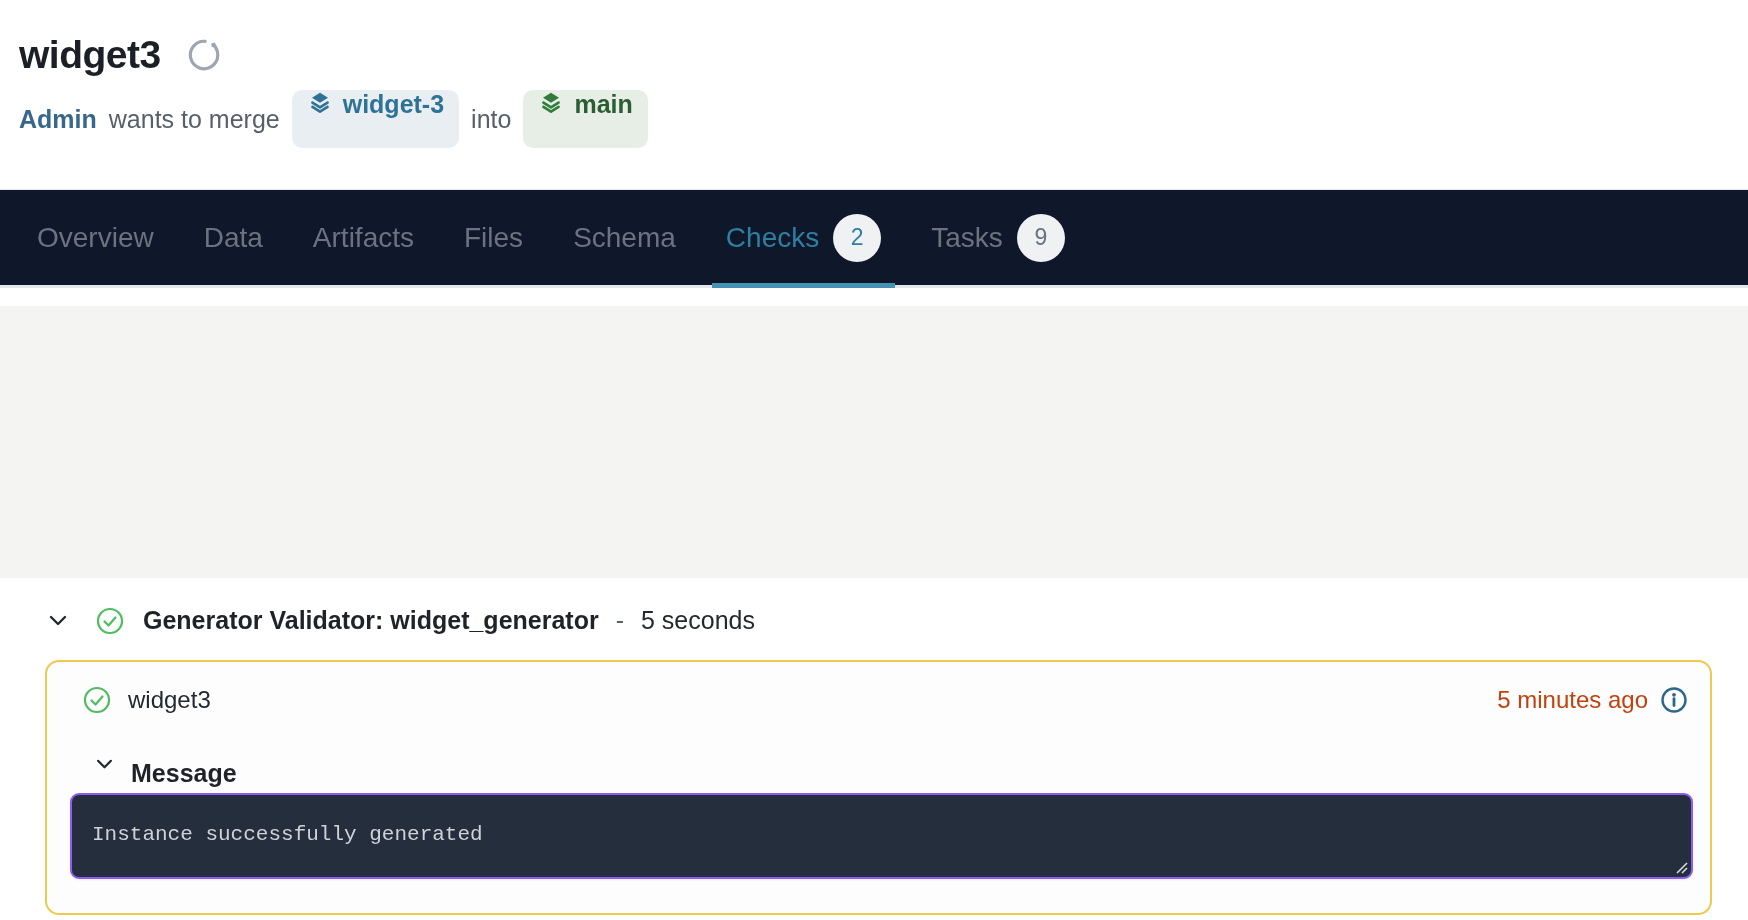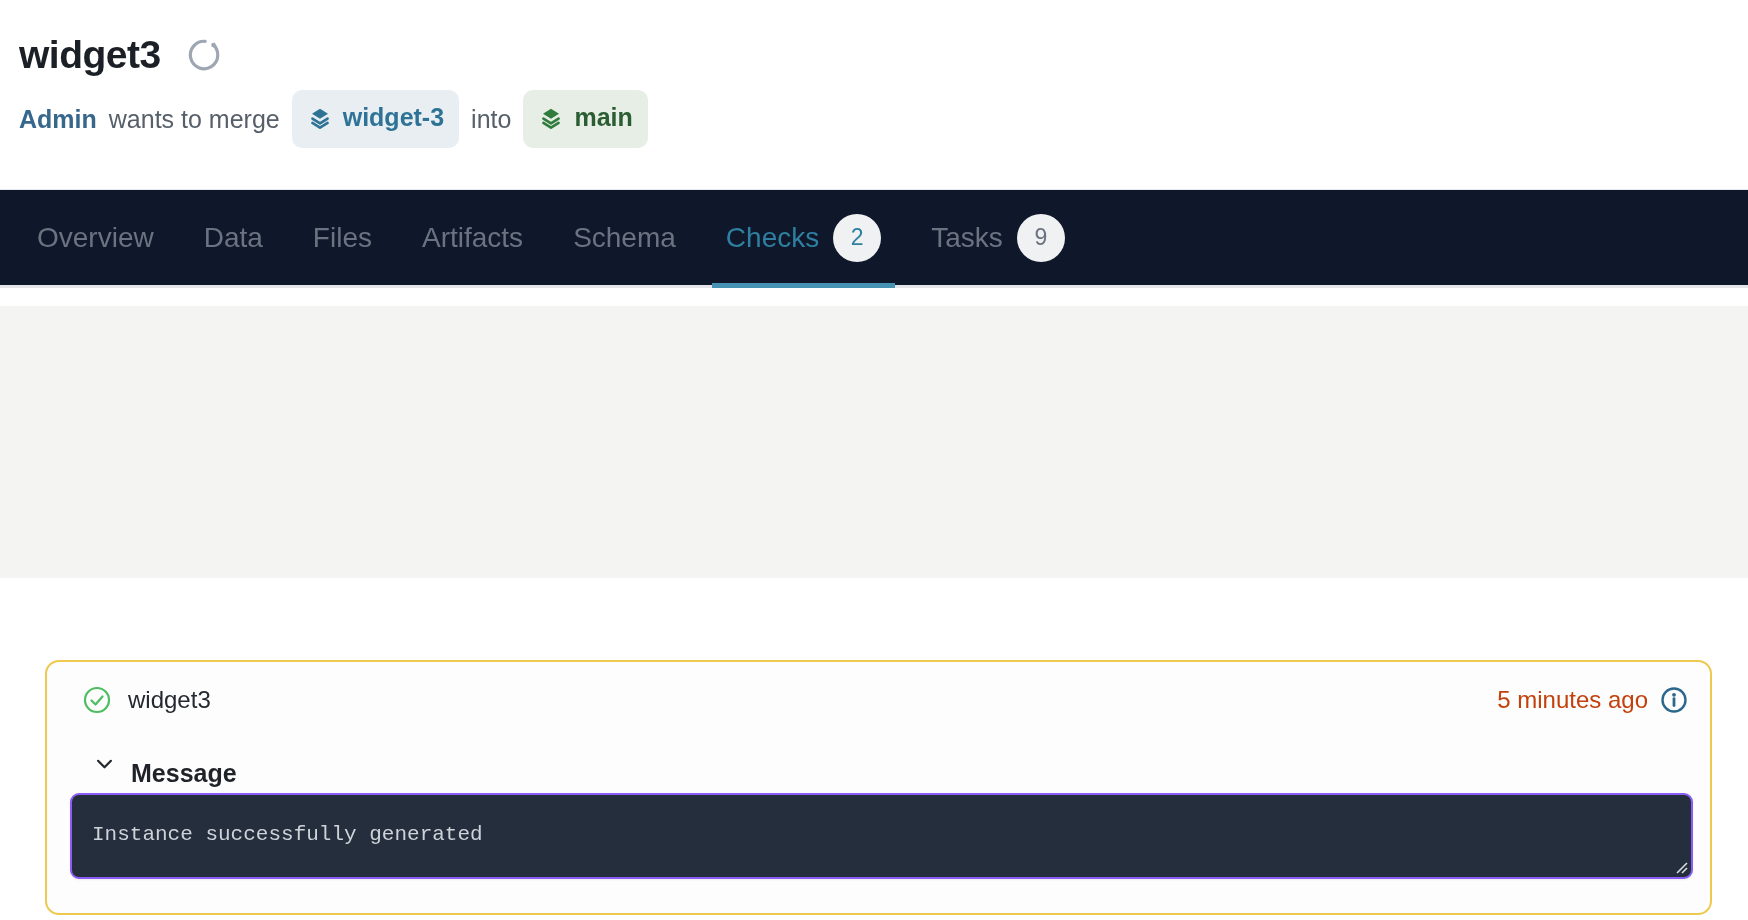--- a/index.html
+++ b/index.html
@@ -6,21 +6,21 @@
   html,body { background: #ffffff; }
   body { font-family: "Liberation Sans", sans-serif; color: #1f2328; }
   .screen { position: relative; width: 1748px; height: 920px; overflow: hidden; background: #fff; margin-top: 25px; }
 
   
   .title-row { position: absolute; left: 19px; top: 8px; display: flex; align-items: center; gap: 24px; }
   .page-title { font-size: 39px; font-weight: 800; color: #1b2026; letter-spacing: -0.5px; }
   .refresh-btn { background: none; border: none; cursor: pointer; color: #9da6b2; display: flex; align-items: center; }
   .merge-row { position: absolute; left: 19px; top: 72px; height: 44px; display: flex; align-items: center; gap: 12px; font-size: 25px; color: #57606a; }
   .author { color: var(--author_fg, #38678c); font-weight: 700; cursor: pointer; }
-  .branch-badge { display: inline-flex; align-items: flex-end; gap: 10px; height: 58px; padding: 16px 15px; border-radius: 10px; font-weight: 700; font-size: 25px; cursor: pointer; }
+  .branch-badge { display: inline-flex; align-items: flex-start; gap: 10px; height: 58px; padding: 0 15px; border-radius: 10px; font-weight: 700; font-size: 25px; cursor: pointer; }
   .branch-badge.source { background: var(--badge_source_bg, #e8eef2); color: var(--badge_source_fg, #2e7396); }
   .branch-badge.target { background: var(--badge_target_bg, #e7eee5); color: var(--badge_target_fg, #2b5d33); }
   .branch-badge.target svg { color: #2f7c3c; }
 
   
   .tabbar { position: absolute; left: 0; right: 0; top: 164px; height: 99px; border-top: 1px solid #e7e9ec; border-bottom: 3px solid #e4e6ea; display: flex; align-items: center; padding-left: 37px; gap: 50px; background: #0f172a; }
   .tab { position: relative; display: inline-flex; align-items: center; gap: 14px; height: 100%; font-size: 28px; color: #6b7280; cursor: pointer; white-space: nowrap; }
   .tab.active { color: var(--accent_teal, #2e7fa0); }
   .tab.active::after { content: ""; position: absolute; left: -14px; right: -14px; bottom: -3px; height: 5px; background: var(--underline, #4592b2); }
   .tab-badge { display: inline-flex; align-items: center; justify-content: center; min-width: 48px; height: 48px; padding: 0 6px; border-radius: 24px; background: #eff1f3; font-size: 23px; color: #6b7280; }
@@ -98,24 +98,24 @@
   </div>
 
   <nav class="tabbar">
     <div class="tab">
         <span>Overview</span>
       </div>
     <div class="tab">
         <span>Data</span>
       </div>
     <div class="tab">
+        <span>Artifacts</span>
+      </div>
+    <div class="tab">
         <span>Files</span>
-      </div>
-    <div class="tab">
-        <span>Artifacts</span>
       </div>
     <div class="tab">
         <span>Schema</span>
       </div>
     <div class="tab active">
       <span>Checks</span>
       <span class="tab-badge">2</span>
     </div>
     <div class="tab">
       <span>Tasks</span>
@@ -147,20 +147,36 @@
     <div class="donut d3">
       <div class="donut-ring" style="border-color: rgb(111, 206, 132);">
           <div class="donut-notch"></div>
         </div>
       <div class="donut-label">Generator</div>
     </div>
   </section>
 
   <section class="panel">
 
+    <div class="check-row">
+      <span class="chev">
+        <svg width="20" height="12" viewBox="0 0 20 12" fill="none">
+            <path d="M3 2 L10 9 L17 2" stroke="currentColor" stroke-width="2.4" stroke-linecap="round" stroke-linejoin="round"></path>
+          </svg>
+      </span>
+      <span class="okicon">
+        <svg width="28" height="28" viewBox="0 0 28 28" fill="none" style="color:#4dbd5f">
+          <circle cx="14" cy="14" r="12" stroke="currentColor" stroke-width="2.2"></circle>
+          <path d="M8.5 14.5 L12.5 18.5 L19.5 10.5" stroke="currentColor" stroke-width="2.2" stroke-linecap="round" stroke-linejoin="round"></path>
+        </svg>
+      </span>
+      <span class="check-title">Generator Validator: widget_generator</span>
+      <span class="check-dash">-</span>
+      <span class="check-duration">5 seconds</span>
+    </div>
 
     <div class="result-card">
       <div class="result-head">
         <div class="result-left">
           <span style="display:flex">
             <svg width="28" height="28" viewBox="0 0 28 28" fill="none" style="color:#4dbd5f">
               <circle cx="14" cy="14" r="12" stroke="currentColor" stroke-width="2.2"></circle>
               <path d="M8.5 14.5 L12.5 18.5 L19.5 10.5" stroke="currentColor" stroke-width="2.2" stroke-linecap="round" stroke-linejoin="round"></path>
             </svg>
           </span>

